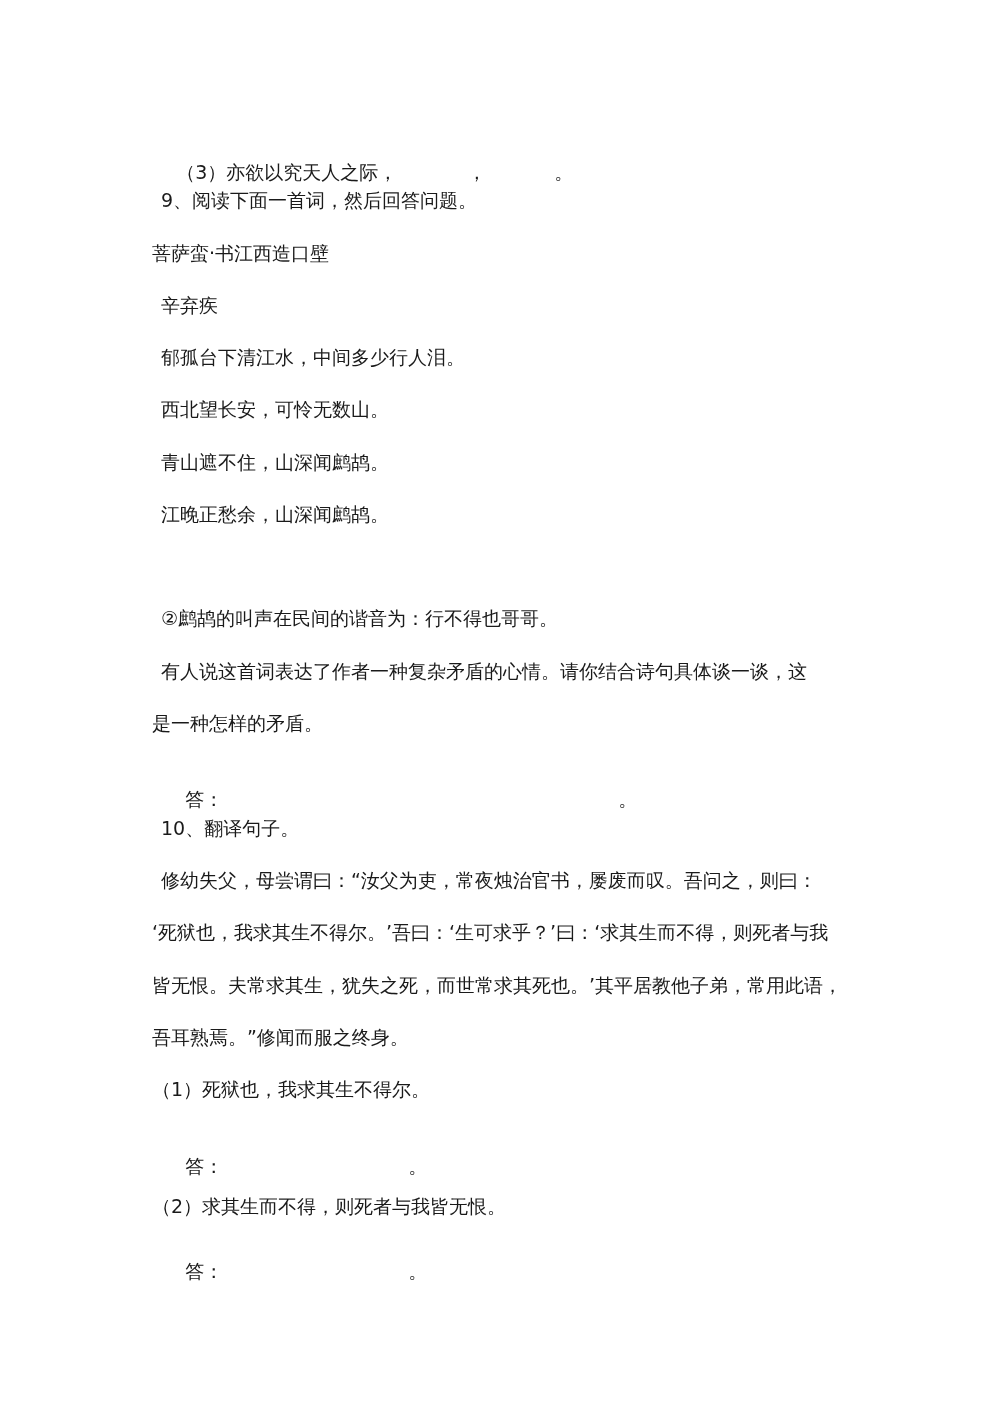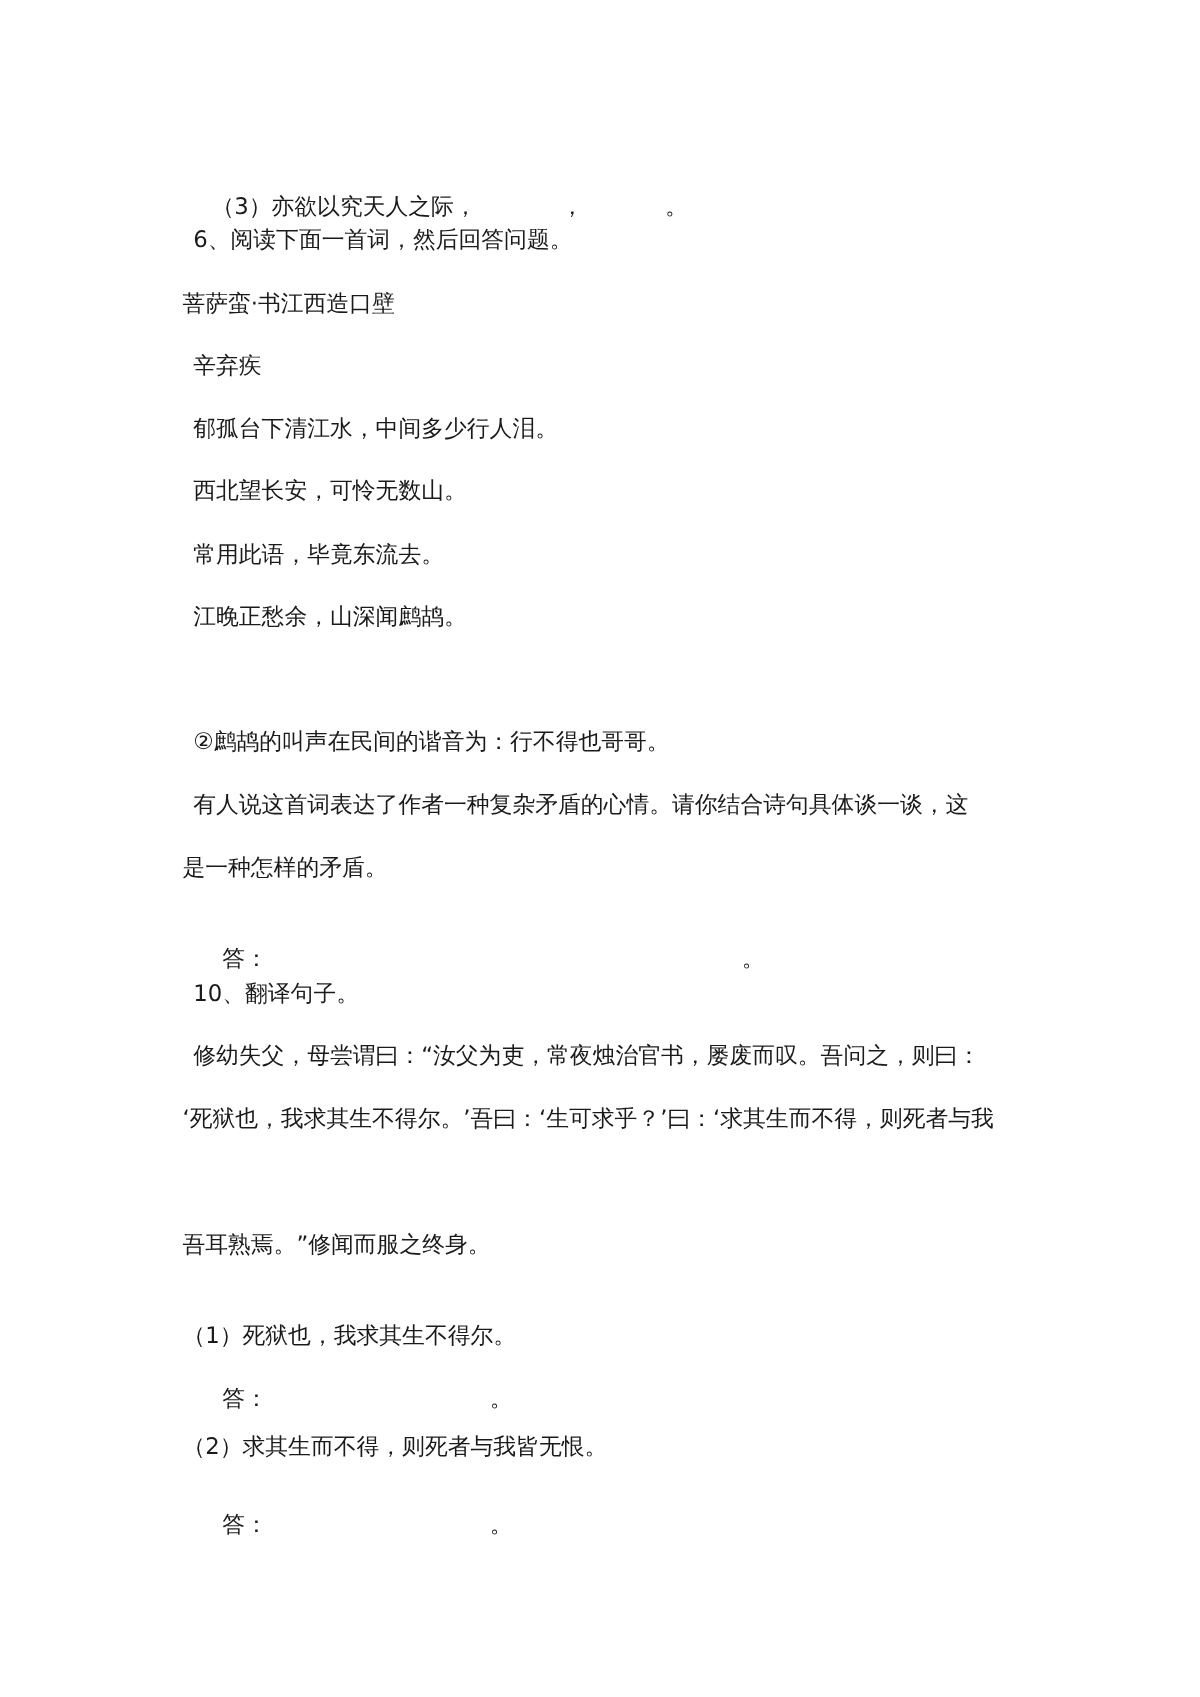--- a/index.html
+++ b/index.html
@@ -36,40 +36,41 @@
   </style>
 </head>
 <body>
 
 <div class="page">
 
   <div class="line" style="top:136px;left:152px;">
     <span>（3）亦欲以究天人之际，</span><span class="blank" style="width:70px;"></span><span>，</span><span class="blank" style="width:68px;"></span><span>。</span>
   </div>
 
-  <div class="line ind" style="top:188px;">6、阅读下面一首词，然后回答问题。</div>
+  <div class="line ind" style="top:188px;">9、阅读下面一首词，然后回答问题。</div>
   <div class="line" style="top:241px;">菩萨蛮·书江西造口壁</div>
   <div class="line ind" style="top:293px;">辛弃疾</div>
   <div class="line ind" style="top:345px;">郁孤台下清江水，中间多少行人泪。</div>
   <div class="line ind" style="top:397px;">西北望长安，可怜无数山。</div>
-  <div class="line ind" style="top:450px;">常用此语，毕竟东流去。</div>
+  <div class="line ind" style="top:450px;">青山遮不住，山深闻鹧鸪。</div>
   <div class="line ind" style="top:502px;">江晚正愁余，山深闻鹧鸪。</div>
   <div class="line ind" style="top:606px;">②鹧鸪的叫声在民间的谐音为：行不得也哥哥。</div>
   <div class="line ind" style="top:659px;">有人说这首词表达了作者一种复杂矛盾的心情。请你结合诗句具体谈一谈，这</div>
   <div class="line" style="top:711px;">是一种怎样的矛盾。</div>
   <div class="line ind" style="top:763px;">
     <span>答：</span><span class="blank" style="width:395px;"></span><span>。</span>
   </div>
 
   <div class="line ind" style="top:816px;">10、翻译句子。</div>
   <div class="line ind" style="top:868px;">修幼失父，母尝谓曰：“汝父为吏，常夜烛治官书，屡废而叹。吾问之，则曰：</div>
   <div class="line" style="top:920px;">‘死狱也，我求其生不得尔。’吾曰：‘生可求乎？’曰：‘求其生而不得，则死者与我</div>
+  <div class="line" style="top:973px;">皆无恨。夫常求其生，犹失之死，而世常求其死也。’其平居教他子弟，常用此语，</div>
   <div class="line" style="top:1025px;">吾耳熟焉。”修闻而服之终身。</div>
 
-  <div class="line" style="top:1077px;margin-top:24px;">（1）死狱也，我求其生不得尔。</div>
+  <div class="line" style="top:1077px;">（1）死狱也，我求其生不得尔。</div>
   <div class="line ind" style="top:1130px;">
     <span>答：</span><span class="blank" style="width:185px;"></span><span>。</span>
   </div>
   <div class="line" style="top:1182px;margin-top:12px;">（2）求其生而不得，则死者与我皆无恨。</div>
   <div class="line ind" style="top:1235px;">
     <span>答：</span><span class="blank" style="width:185px;"></span><span>。</span>
   </div>
 
 </div>
 

